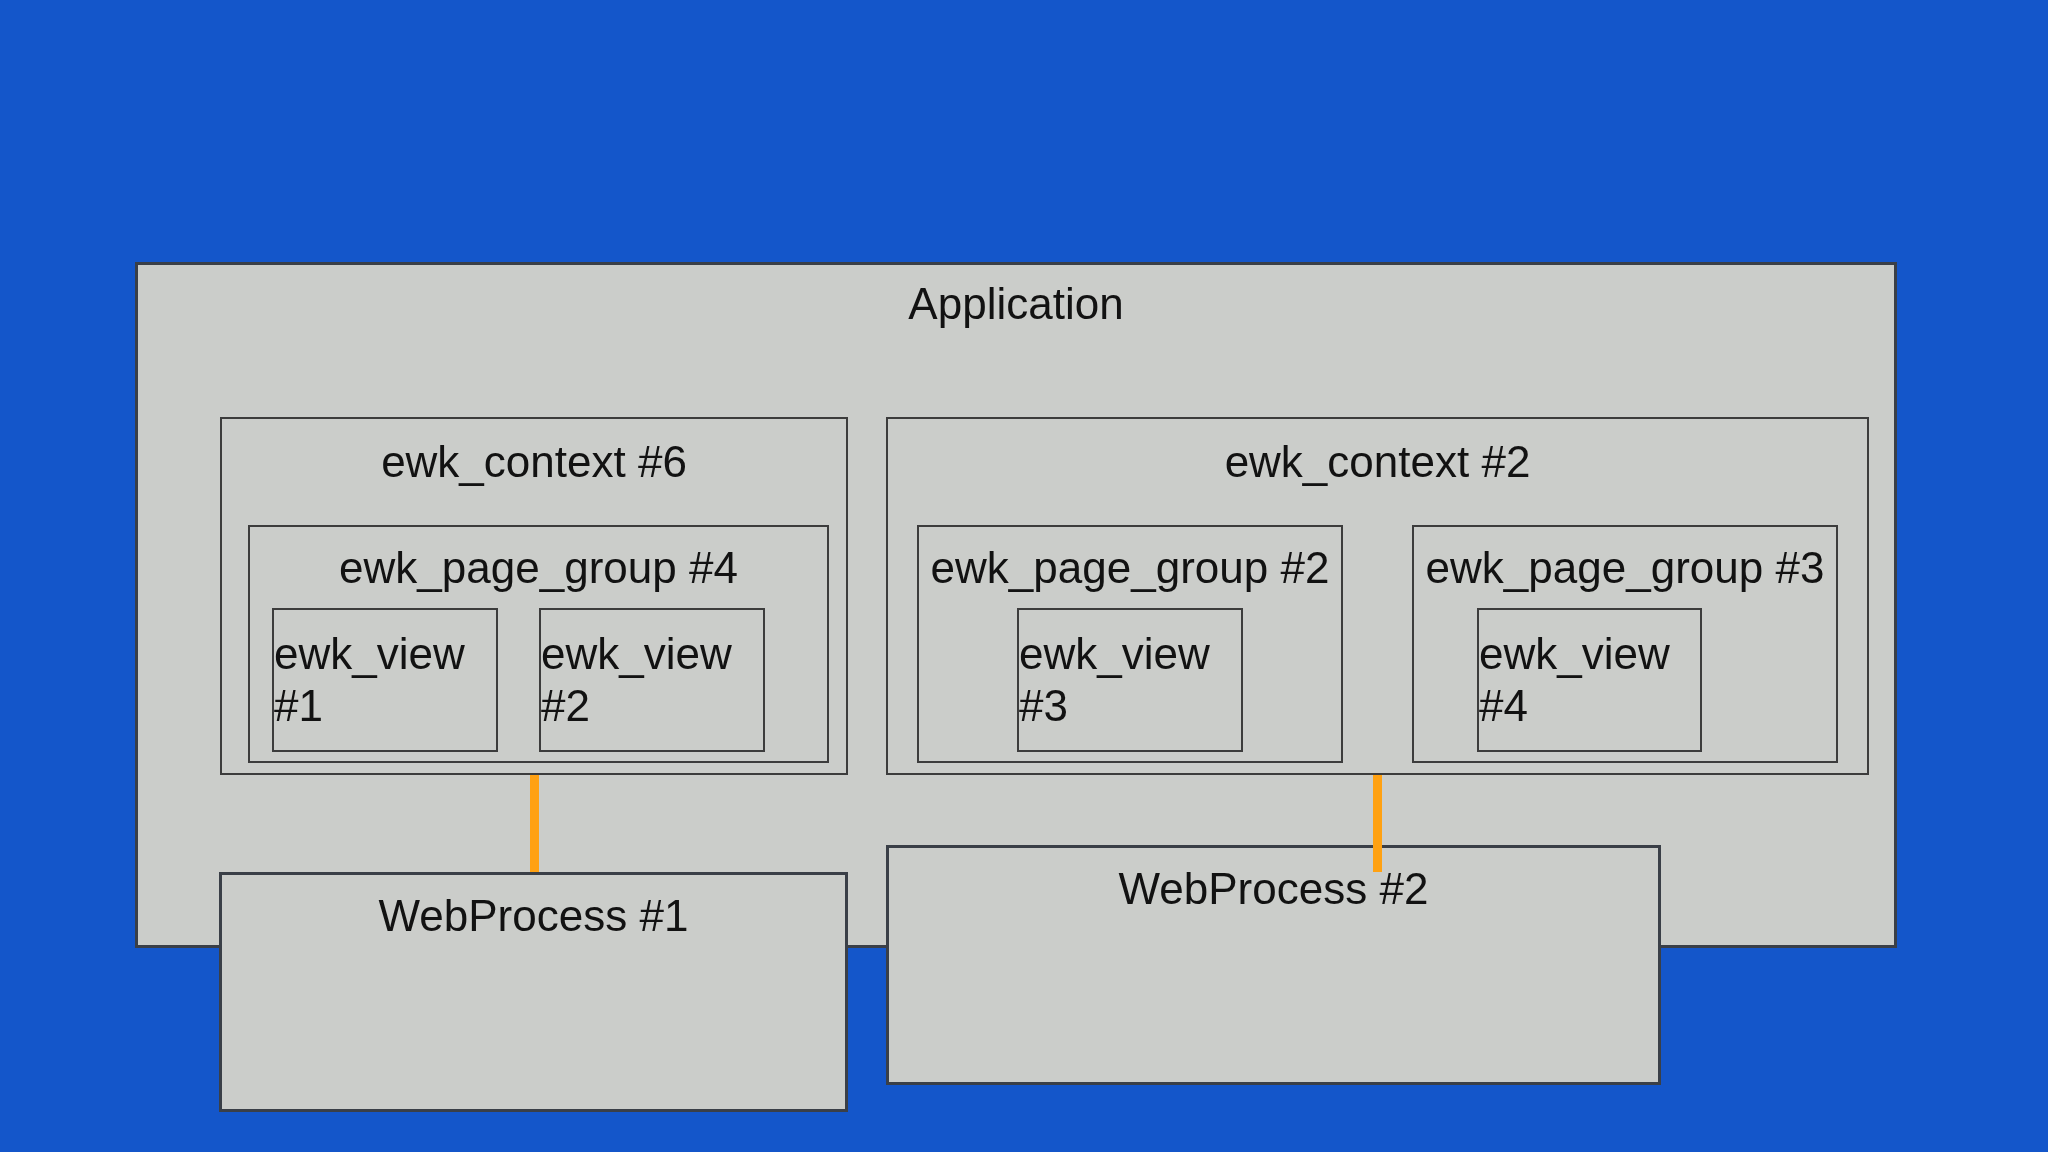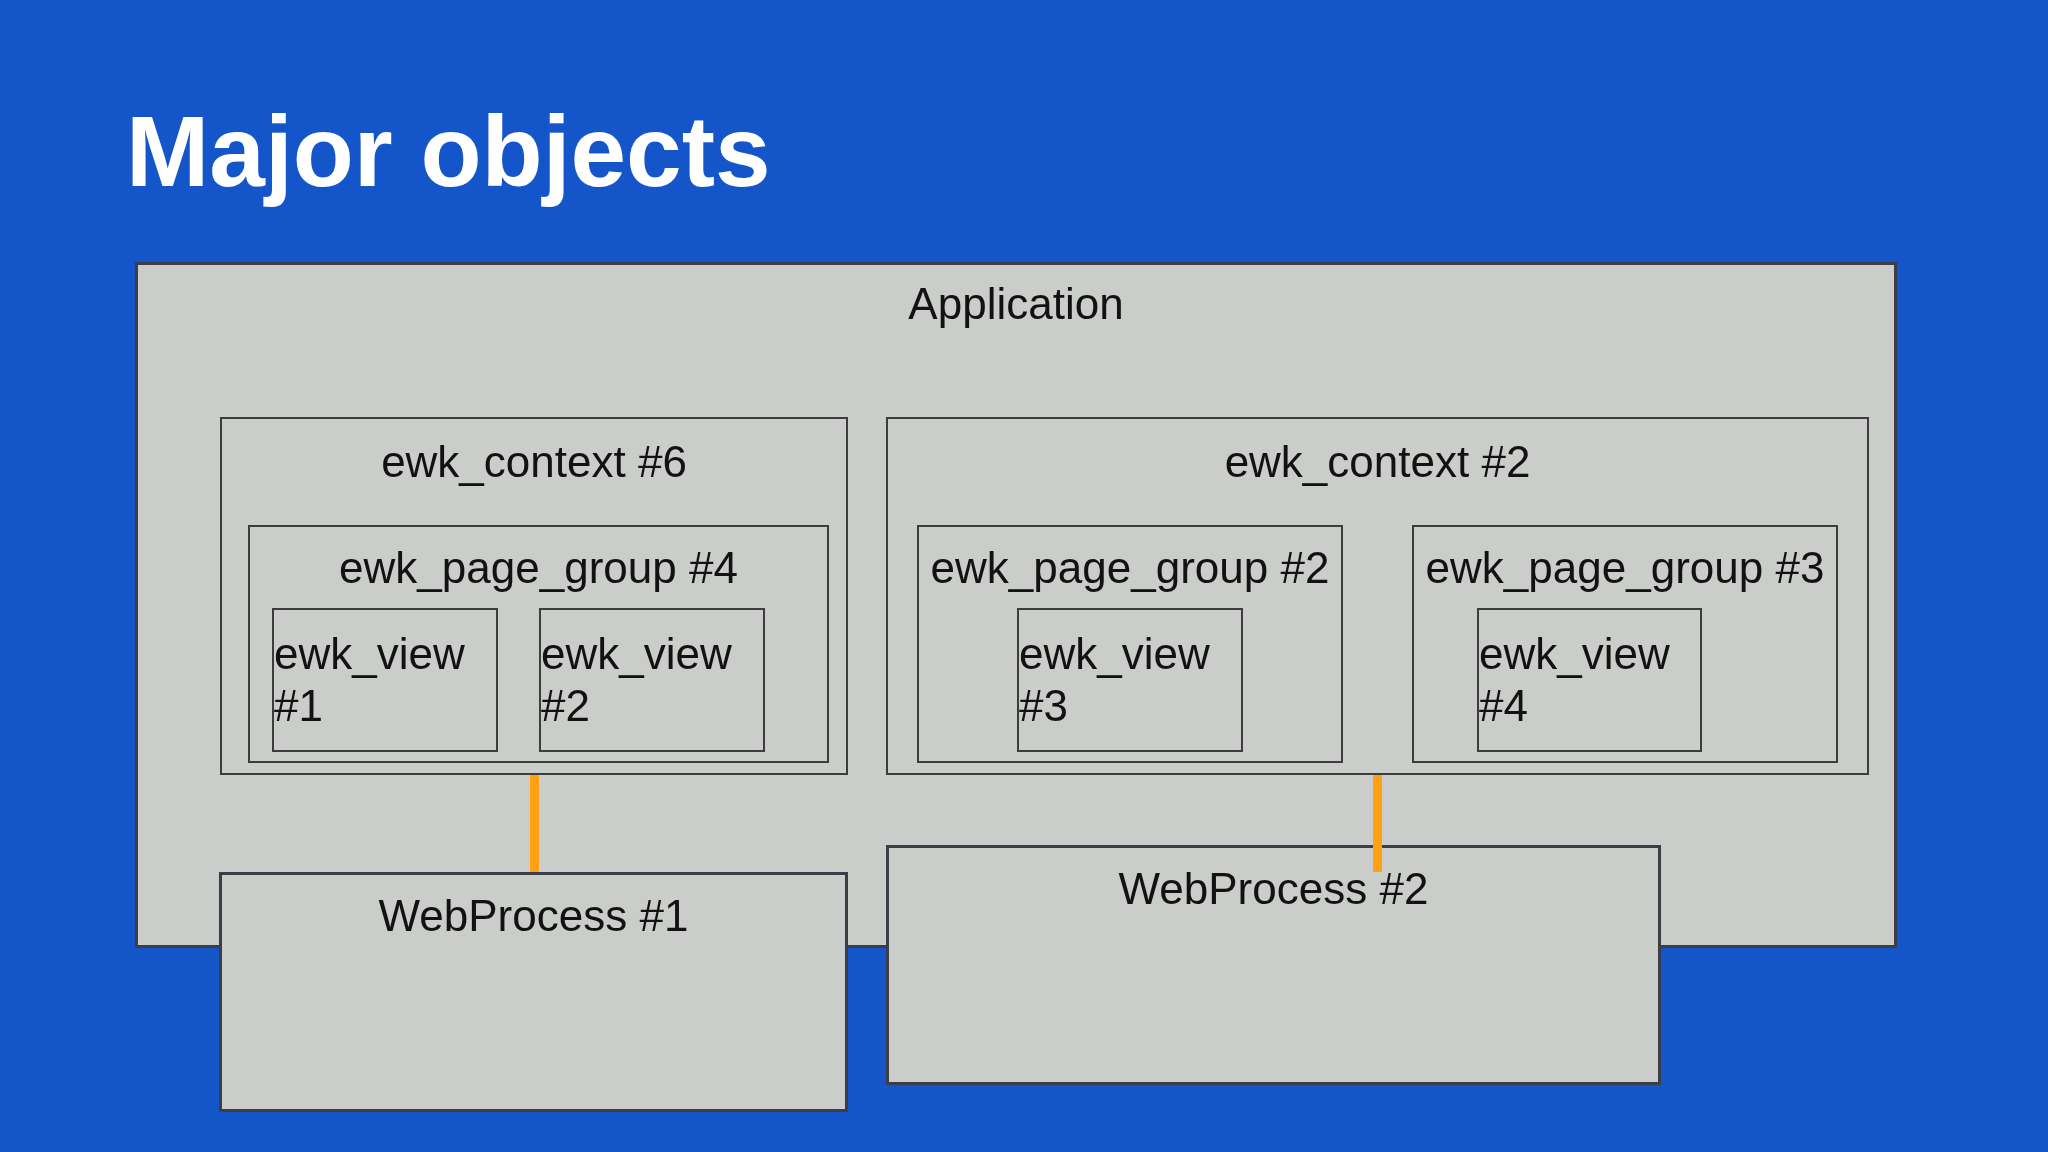--- a/index.html
+++ b/index.html
@@ -72,21 +72,20 @@
     z-index:5;
   }
   .conn1{left:530px;}
   .conn2{left:1373px;}
 </style>
 </head>
 <body>
 
 <div class="slide">
 
-  <div class="title">Major objects</div>
 
   <div class="box outer app">
     <div class="label app-label">Application</div>
 
     <div class="box inner ctx1">
       <div class="label ctx-label">ewk_context #6</div>
 
       <div class="box inner pg1">
         <div class="label pg-label">ewk_page_group #4</div>
 

